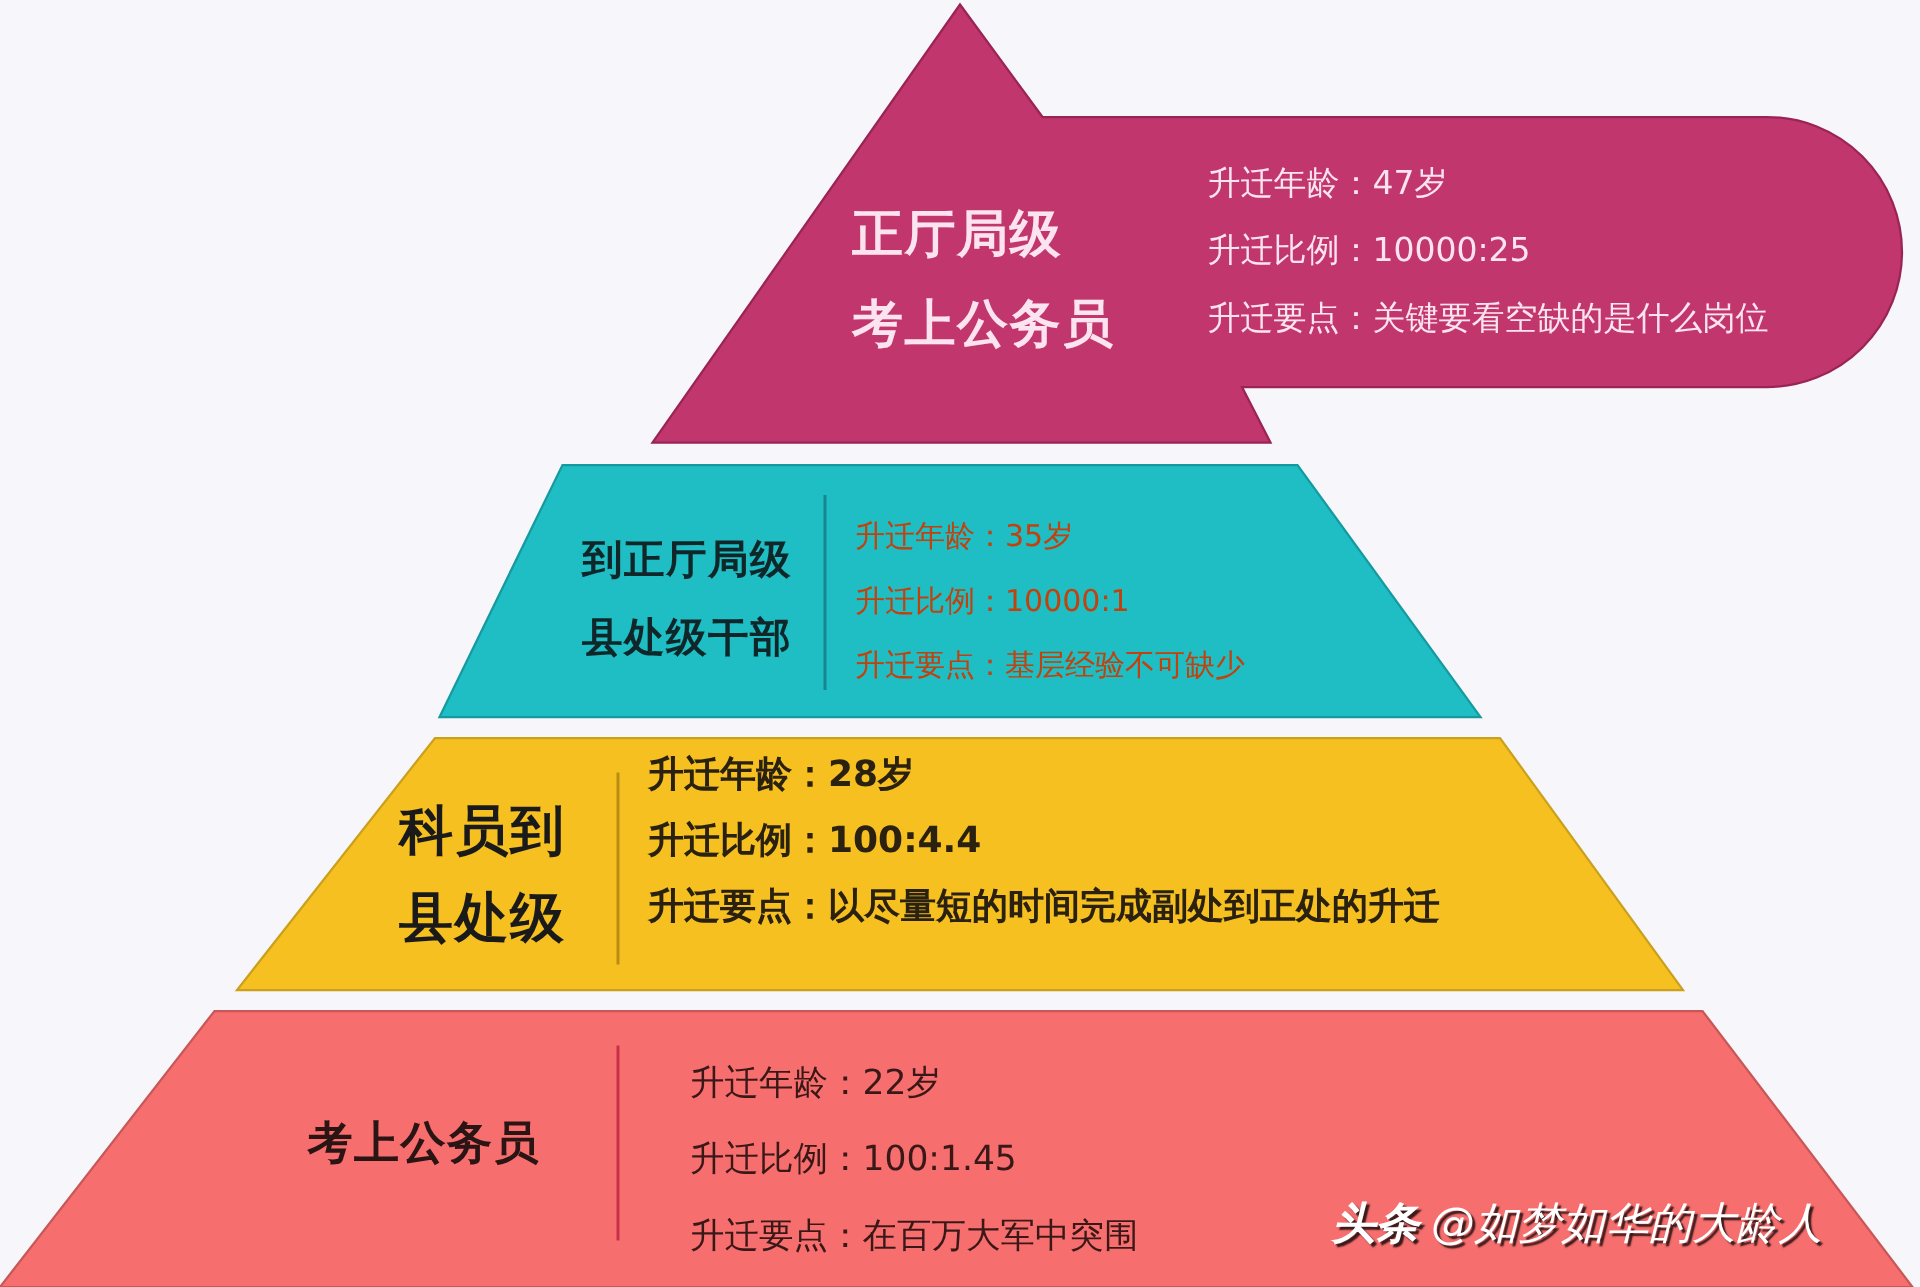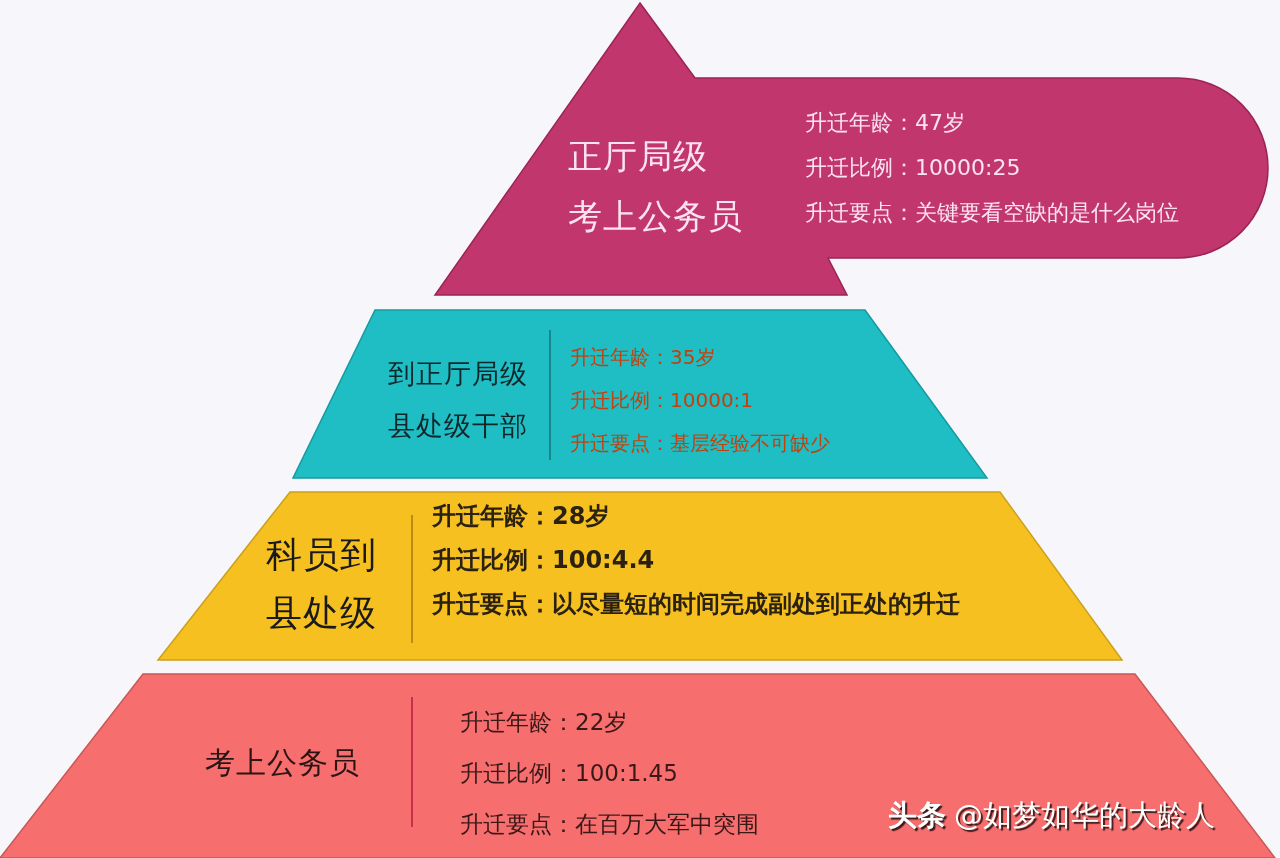--- a/index.html
+++ b/index.html
@@ -6,28 +6,29 @@
   body {
     width: 1280px; height: 858px; overflow: hidden;
     background: #f7f6fa;
     font-family: "DejaVu Sans", "Liberation Sans", sans-serif;
     position: relative;
   }
   .canvas { position: absolute; left: 0; top: 0; width: 1280px; height: 858px; }
   svg.shapes { position: absolute; left: 0; top: 0; }
   .abs { position: absolute; }
   .title {
-    font-weight: normal; line-height: 1.55; letter-spacing: 1px;
+    font-weight: bold; line-height: 1.55; letter-spacing: 1px;
   }
   .detail-line { display: block; white-space: nowrap; }
   .divider { position: absolute; width: 2px; }
   .watermark {
     position: absolute; left: 888px; top: 796px;
     font-size: 29px; color: #ffffff; white-space: nowrap;
     text-shadow: 2px 2px 1px #3a1a1a;
+    font-style: italic;
   }
   .watermark .brand { font-weight: bold; margin-right: 8px; }
 </style>
 </head>
 <body>
 
 <div class="canvas">
 
   <svg class="shapes" width="1280" height="858" viewBox="0 0 1280 858">
 

